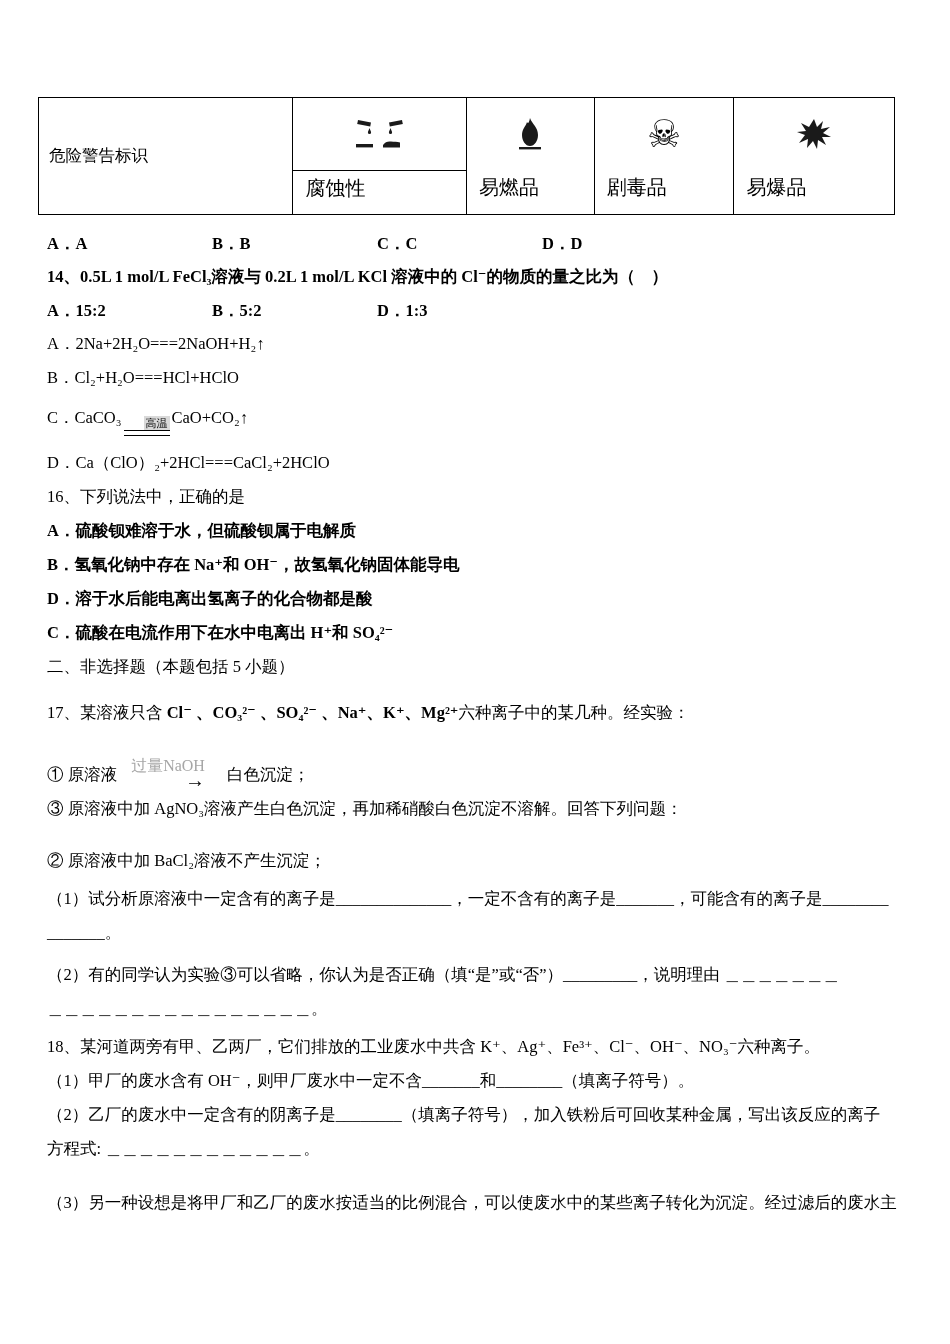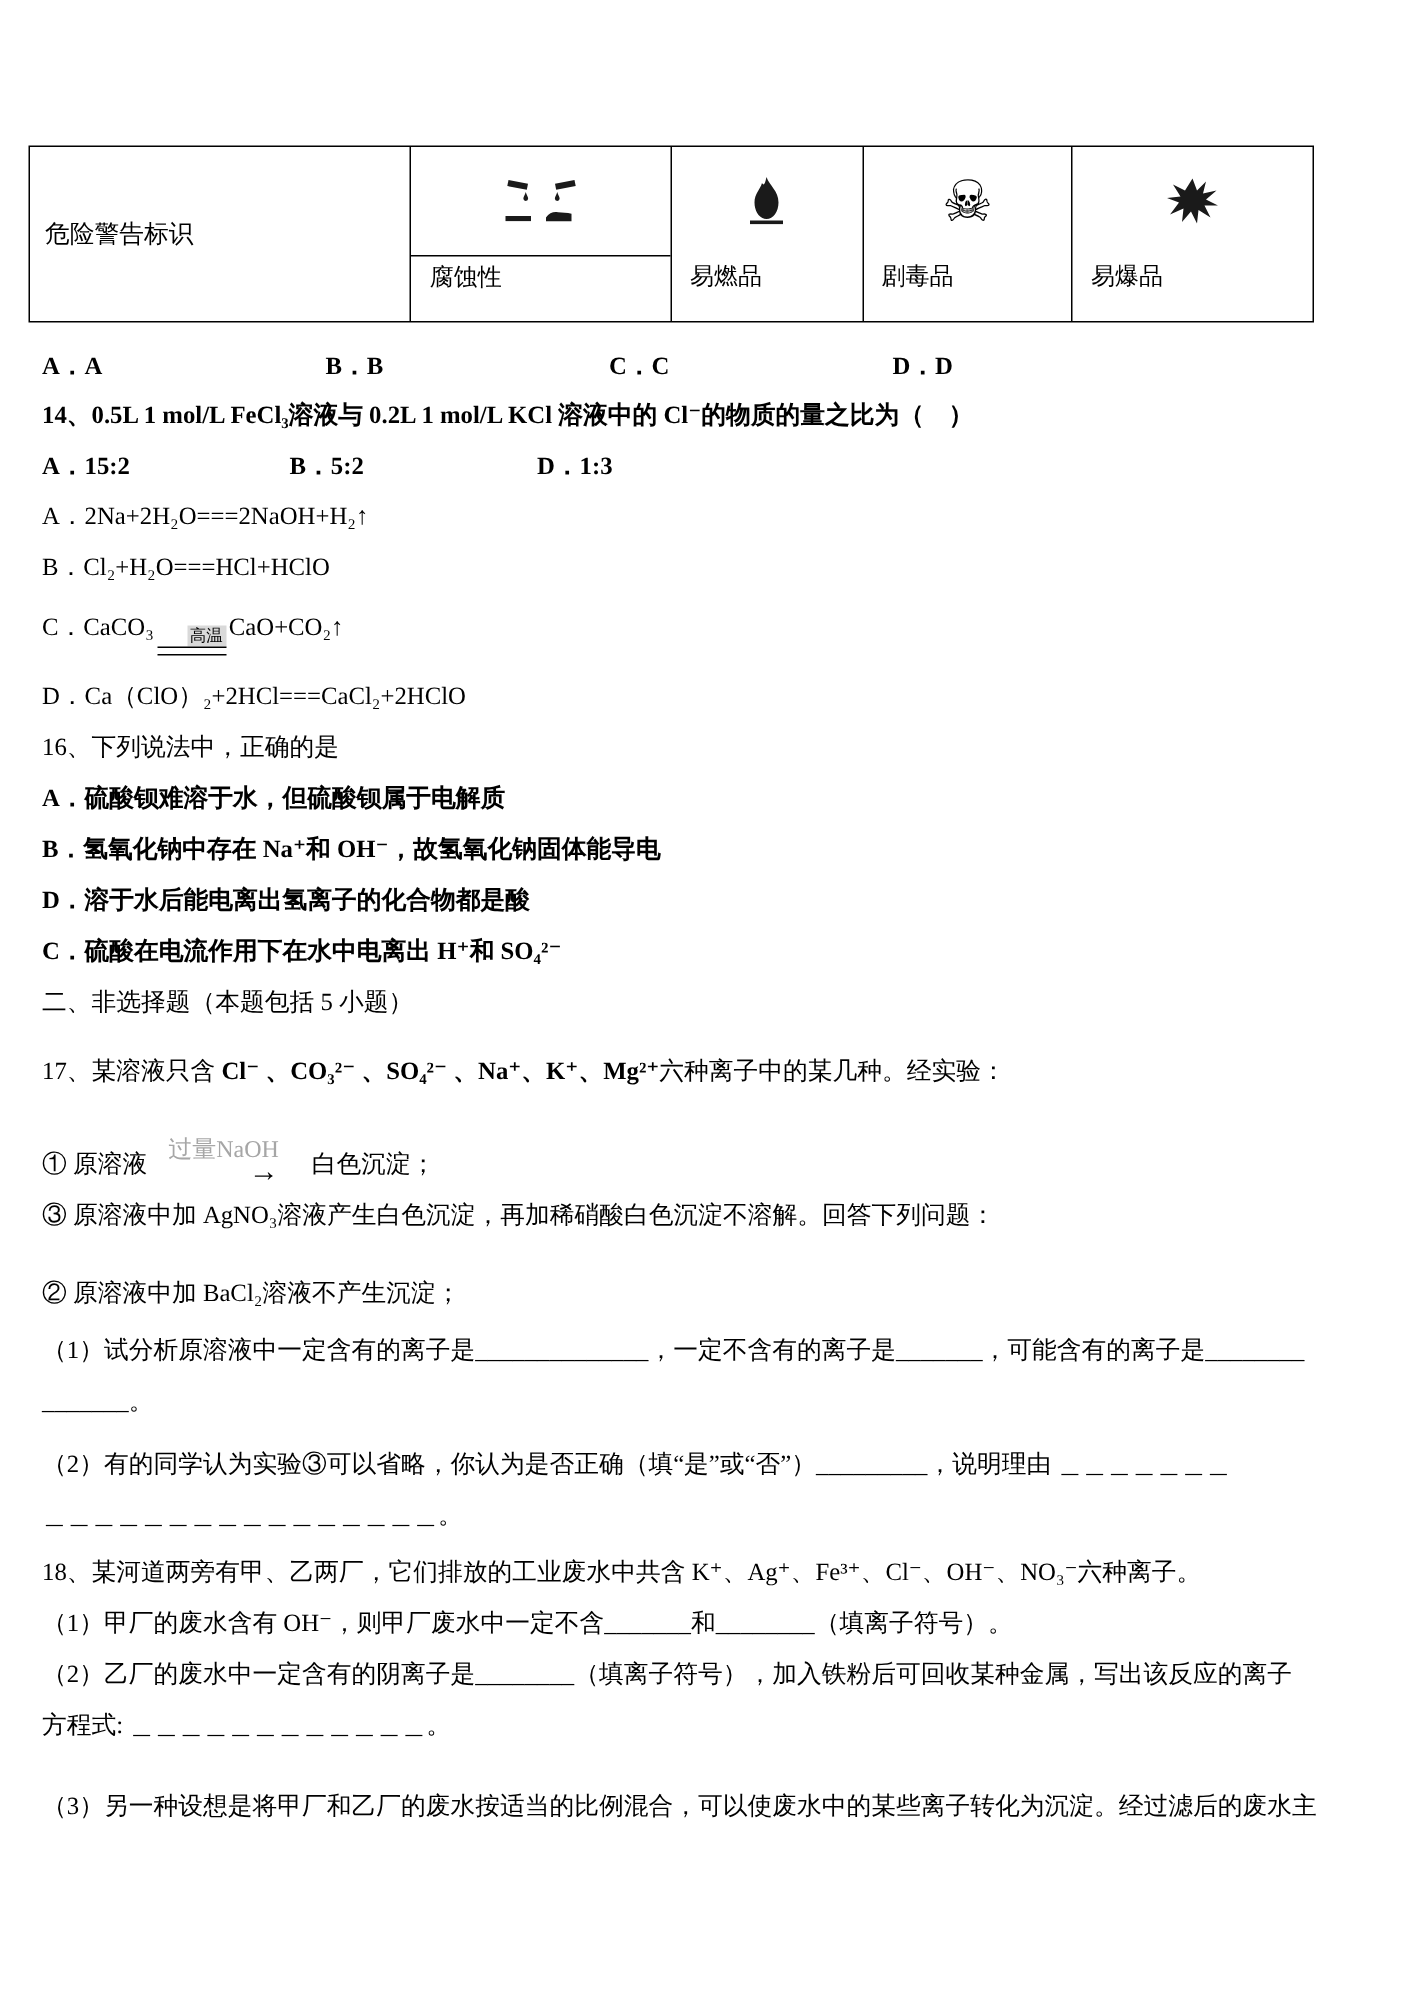--- a/index.html
+++ b/index.html
@@ -1,49 +1,49 @@
 <!DOCTYPE html>
 <html><head>
 <meta charset="utf-8">
 <style>
   html,body{margin:0;padding:0;}
   body{
     width:950px;height:1344px;background:#ffffff;color:#000;
     font-family:"Liberation Serif","DejaVu Serif",serif;
     overflow:hidden;
   }
-  .page{padding:97px 45px 0 19px;font-size:16.5px;}
+  .page{padding:97px 45px 0 38px;font-size:16.5px;}
   .line{line-height:34px;padding-left:9px;}
   .bold{font-weight:bold;}
   .opt-row{display:flex;line-height:33px;padding-left:9px;}
   .opt{width:165px;}
 
   
   .hazard-table{display:flex;border:1px solid #000;width:857px;height:118px;box-sizing:border-box;}
   .ht-cell{border-right:1px solid #000;box-sizing:border-box;display:flex;flex-direction:column;}
   .ht-cell:last-child{border-right:none;}
   .ht-c1{width:255px;justify-content:center;padding-left:10px;}
   .ht-c2{width:174px;}.ht-c3{width:128px;}.ht-c4{width:140px;}.ht-c5{width:160px;}
   .ht-icon{height:72px;display:flex;align-items:center;justify-content:center;}
-  .ht-label{padding:4px 0 0 12px;font-size:16px;flex:1;}
+  .ht-label{padding:4px 0 0 12px;font-size:20px;flex:1;}
   .divided{border-top:1px solid #000;}
   .skull-glyph{font-family:"DejaVu Sans",sans-serif;font-size:38px;line-height:38px;}
 
   
   .stack{display:inline-flex;flex-direction:column;align-items:flex-end;margin:0 2px;vertical-align:-4px;}
   .hot{font-size:11px;line-height:14px;background:#d9d9d9;padding:0 2px;}
   .dline{width:46px;height:6px;border-top:1.4px solid #000;border-bottom:1.4px solid #000;box-sizing:border-box;}
   .qc{margin:6px 0 10px;}
   .step1{margin-top:28px;display:flex;align-items:flex-end;}
   .arrowstack{margin:0 6px 4px 14px;}
   .cond{font-size:16px;color:#a6a6a6;line-height:12px;white-space:nowrap;}
   .arrow{font-size:20px;line-height:16px;}
   .step1-post{margin-left:16px;}
 
-  .mt12{margin-top:12px;gap:24px;}
+  .mt12{margin-top:12px;}
   .mt18{margin-top:18px;}
   .mt8{margin-top:8px;}
   .mt4{margin-top:4px;}
   .mt6{margin-top:20px;}
 </style>
 </head>
 <body>
 
 <div class="page">
 

